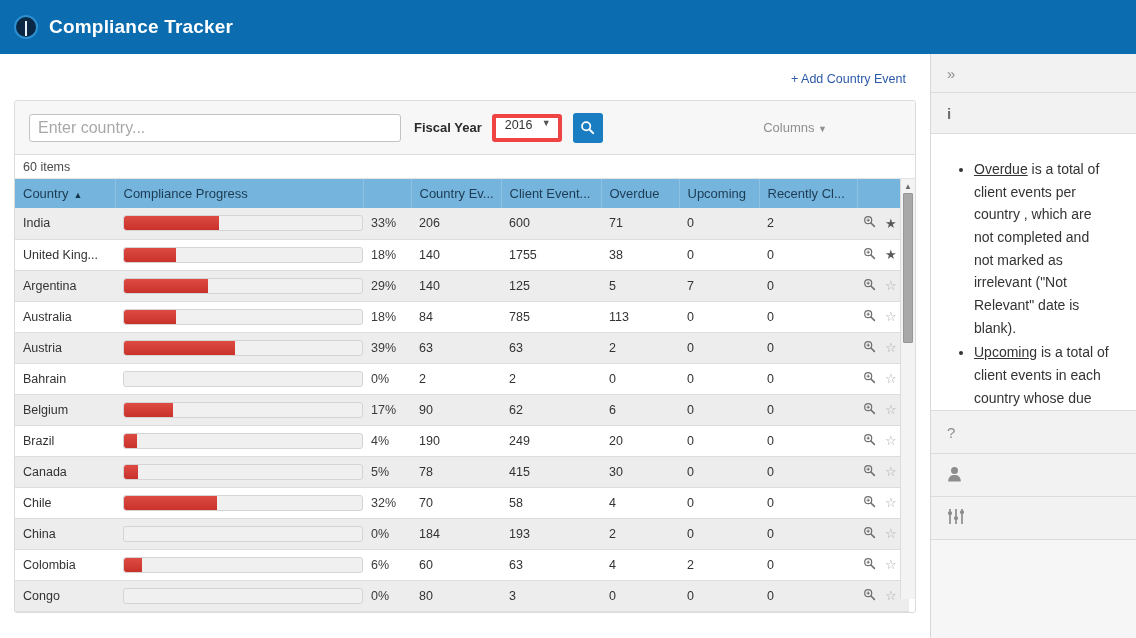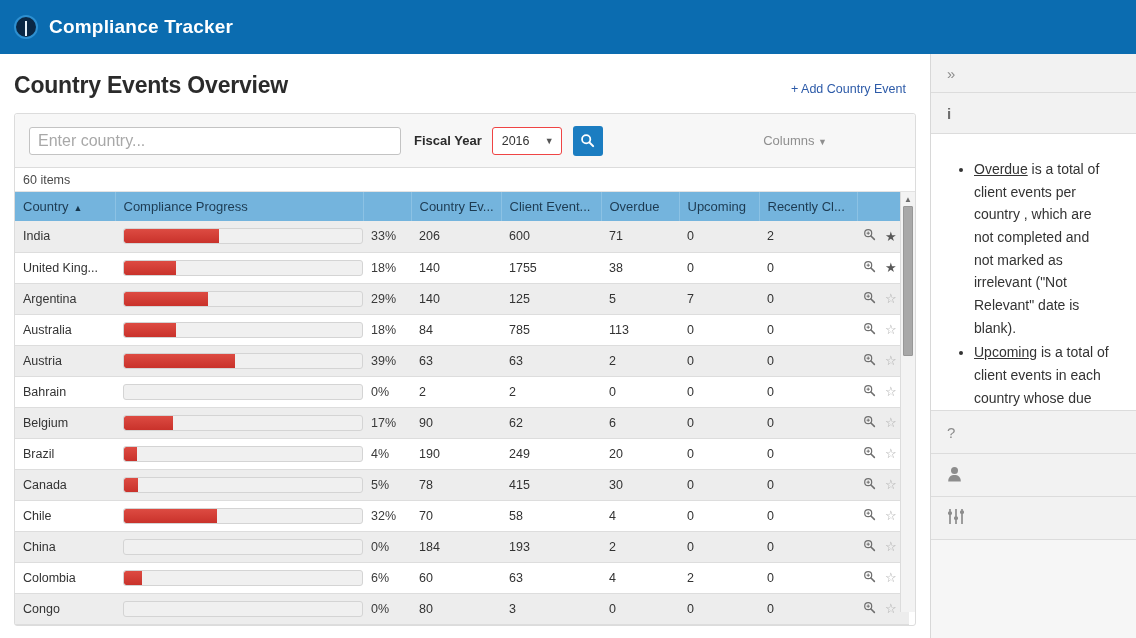--- a/index.html
+++ b/index.html
@@ -123,25 +123,25 @@
     font-size: 13px;
     font-weight: bold;
     color: #2b2b2b;
     margin-left: 13px;
     white-space: nowrap;
   }
   .fy-select {
     margin-left: 10px;
     width: 70px;
     height: 28px;
-    border: 1px solid #ef4444;
+    border: 4px solid #ef4444;
     border-radius: 3px;
     background: #fff;
     display: flex;
-    align-items: center;
+    align-items: flex-start;
     justify-content: space-between;
     padding: 0 7px 0 9px;
     font-size: 12.5px;
     color: #333;
   }
   .fy-select .caret { font-size: 9px; color: #555; }
   .search-btn {
     margin-left: 11px;
     width: 30px; height: 30px;
     background: #1b7dc1;
@@ -329,21 +329,20 @@
 <div class="appbar">
   <span class="logo-mark"></span>
   <span class="app-title">Compliance Tracker</span>
 </div>
 
 <div class="body-split">
 
   <div class="main-col">
 
     <div class="page-head">
-      <h1 class="page-title">Country Events Overview</h1>
       <a class="add-link" href="#">+ Add Country Event</a>
     </div>
 
     <div class="panel">
 
       <div class="filter-row">
         <input class="country-input" type="text" placeholder="Enter country..." style="">
         <span class="fy-label">Fiscal Year</span>
         <div class="fy-select">
           <span>2016</span>

